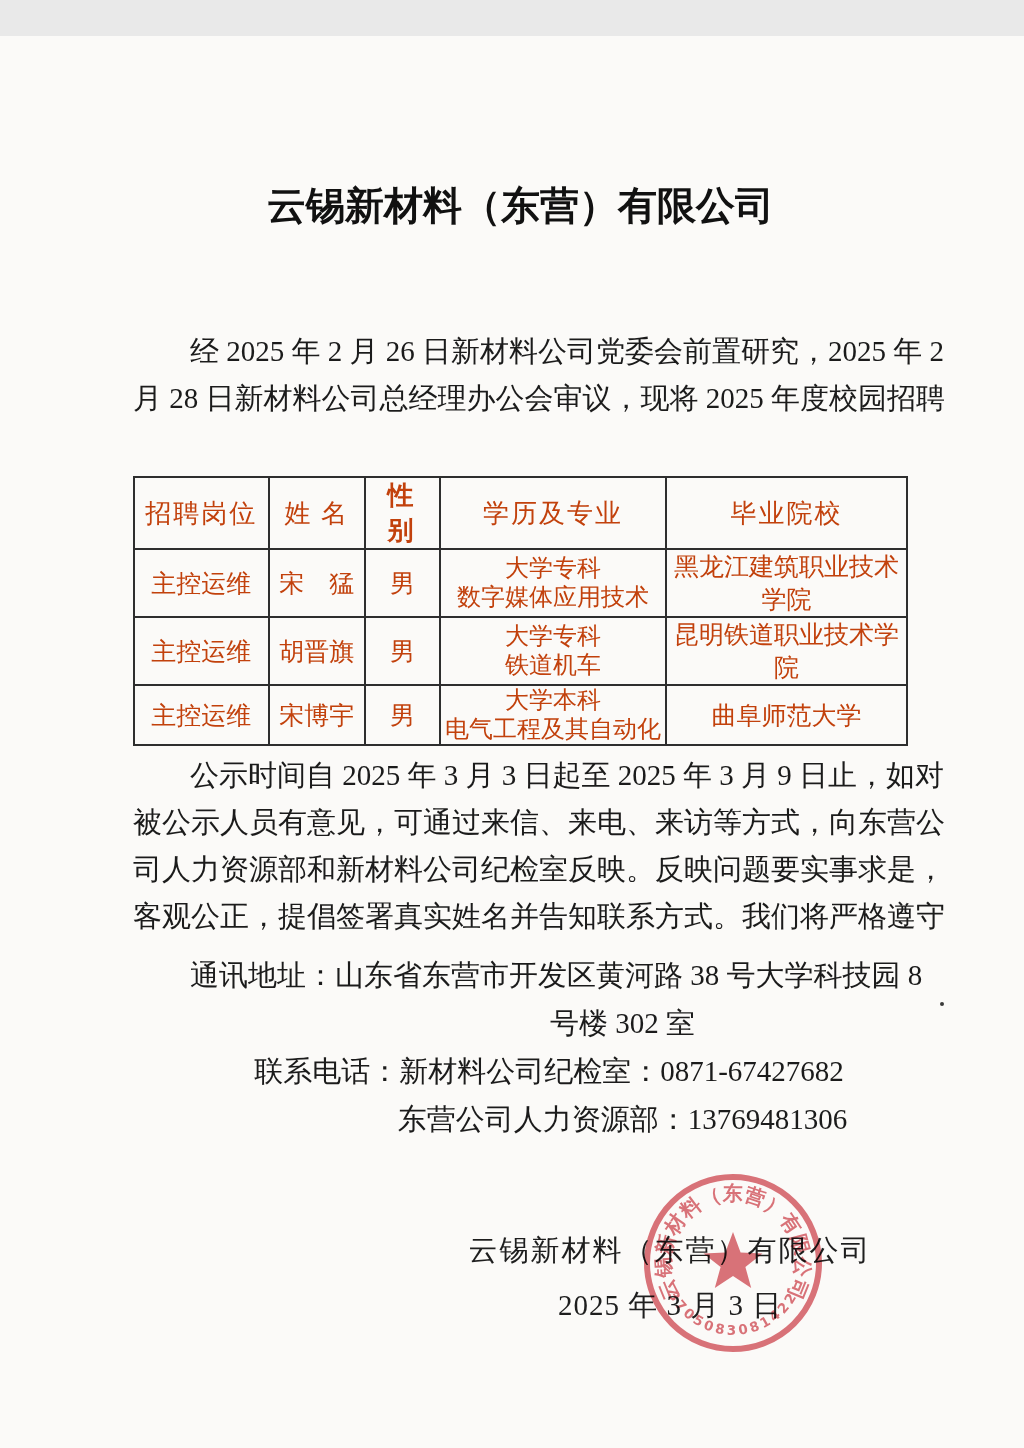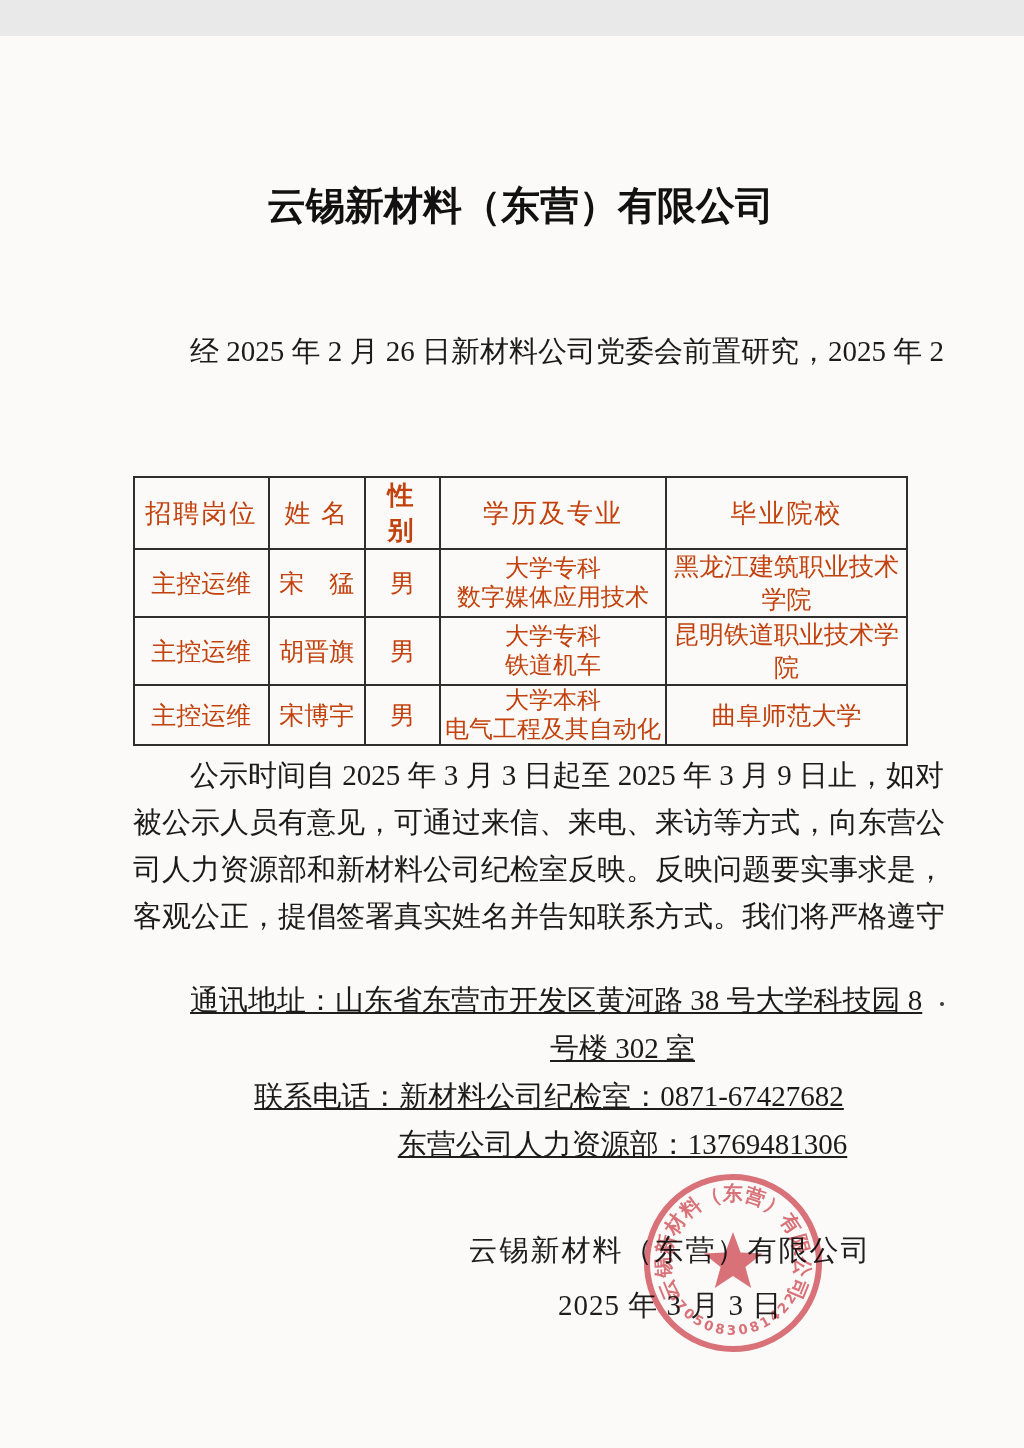--- a/index.html
+++ b/index.html
@@ -23,21 +23,21 @@
   }
   .body-line {
     font-size:29px;
     line-height:47px;
     white-space:nowrap;
     color:#1b1b1b;
     text-align:center;
   }
   .para1 { position:absolute; top:292px; left:133px; width:775px; }
   .para2 { position:absolute; top:716px; left:133px; width:775px; }
-  .contact { position:absolute; top:940px; left:133px; width:775px;text-decoration:underline; }
+  .contact { position:absolute; top:915px; left:133px; width:775px; }
   .contact .body-line { line-height:48px; }
   .indent-2 { text-indent:57px; }
   .indent-hang { padding-left:204px; }
   table.roster {
     position:absolute; top:440px; left:133px;
     width:775px;
     border-collapse:collapse;
     table-layout:fixed;
     text-align:center;
     color:#c2410c;
@@ -92,20 +92,21 @@
 <body>
 
 <div class="page">
 
   <div class="title-block">
     <div>云锡新材料（东营）有限公司</div>
   </div>
 
   <div class="para1">
     <div class="body-line indent-2">经 2025 年 2 月 26 日新材料公司党委会前置研究，2025 年 2</div>
+    <div class="body-line">月 28 日新材料公司总经理办公会审议，现将 2025 年度校园招聘</div>
   </div>
 
   <table class="roster">
     <colgroup>
       <col class="col-position">
         <col class="col-name">
         <col class="col-gender">
         <col class="col-edu">
         <col class="col-school">
     </colgroup>

